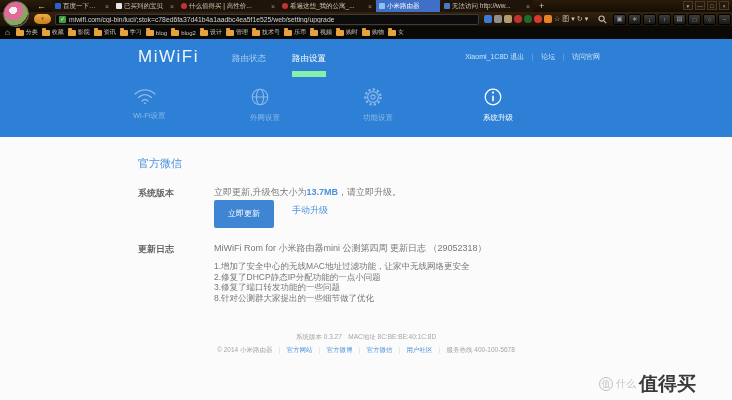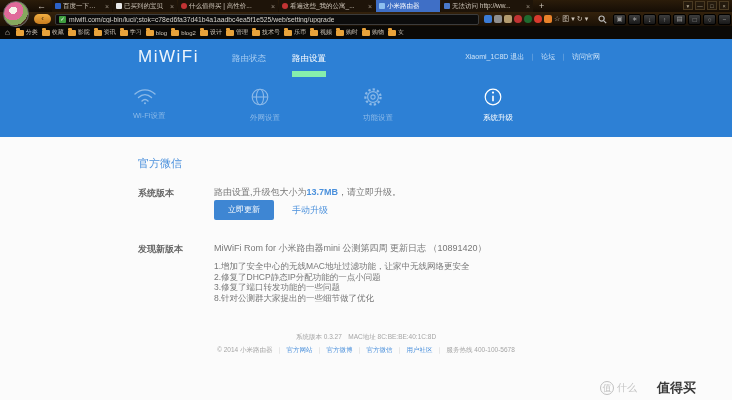--- a/index.html
+++ b/index.html
@@ -72,38 +72,38 @@
   .icon-item.active { color:#fff; }
   .icon-item .lbl { font-size:7.5px; margin-top:2px; }
   .ii1{left:133px}.ii2{left:250px}.ii3{left:363px}.ii4{left:483px}
 
   .heading { position:absolute; left:138px; top:117px; font-size:11px; color:#4a90dc; }
   .row-label { position:absolute; left:138px; font-size:9px; color:#666;font-weight:bold; }
   .ver-label { top:148px; }
   .log-label { top:204px; }
   .ver-text { position:absolute; left:214px; top:147px; font-size:9px; color:#777; }
   .ver-text .size { color:#4a90dc;font-weight:bold; }
-  .update-btn { position:absolute; left:214px; top:161px; width:60px; height:20px; background:#3e86d3;
+  .update-btn { position:absolute; left:214px; top:161px; width:60px; height:28px; background:#3e86d3;
                 color:#fff; font-size:8px; border:none; border-radius:2px; text-align:center;
                 line-height:16px; cursor:pointer; }
   .manual-link { position:absolute; left:292px; top:165px; font-size:9px; color:#4a90dc; cursor:pointer; }
   .log-title { position:absolute; left:214px; top:203px; font-size:9px; color:#777; }
   .log-lines { position:absolute; left:214px; top:222px; font-size:8.5px; color:#777; line-height:10.5px; }
 
   .footer { position:absolute; left:0; right:0; top:294px; text-align:center; color:#a5a5a5; }
   .f1 { font-size:6.5px; }
   .f2 { font-size:6.5px; margin-top:4px; }
   .f2 .flink { color:#4a90dc; }
   .f2 .fsep { color:#ccc; margin:0 2px; }
 
   .watermark { position:absolute; right:36px; bottom:3px; display:flex; align-items:center; gap:3px; }
   .wm-badge { width:14px; height:14px; border:1.5px solid #c0c0c0; border-radius:50%; color:#c0c0c0;
               font-size:9px; line-height:13px; text-align:center; }
   .wm-light { color:#c4c4c4; font-size:10px; }
-  .wm-dark { color:#3a3a3a; font-size:13px; font-weight:bold;margin-left:17px; }
+  .wm-dark { color:#3a3a3a; font-size:19px; font-weight:bold; }
 </style>
 </head>
 <body>
 
 <div class="chrome">
   <div class="tabstrip">
     <div class="avatar"></div>
     <span class="back-arrow">←</span>
     <div class="tabs">
       <div class="tab t1">
@@ -303,27 +303,27 @@
         </svg>
       </span>
       <div class="lbl">系统升级</div>
     </div>
   </div>
 
   <div class="heading">官方微信</div>
 
   <div class="row-label ver-label">系统版本</div>
   <div class="ver-text">
-    <span>路由设置,升级包大小为</span><span class="size">13.7MB</span><span>，请立即升级。</span>
+    <span>立即更新,升级包大小为</span><span class="size">13.7MB</span><span>，请立即升级。</span>
   </div>
   <button class="update-btn">立即更新</button>
   <span class="manual-link">手动升级</span>
 
-  <div class="row-label log-label">发现新版本</div>
-  <div class="log-title">MiWiFi Rom for 小米路由器mini 公测第四周 更新日志 （10891420）</div>
+  <div class="row-label log-label">更新日志</div>
+  <div class="log-title">MiWiFi Rom for 小米路由器mini 公测第四周 更新日志 （29052318）</div>
   <div class="log-lines">
     <div>1.增加了安全中心的无线MAC地址过滤功能，让家中无线网络更安全</div>
     <div>2.修复了DHCP静态IP分配功能的一点小问题</div>
     <div>3.修复了端口转发功能的一些问题</div>
     <div>8.针对公测群大家提出的一些细节做了优化</div>
   </div>
 
   <div class="footer">
     <div class="f1">系统版本 0.3.27　MAC地址 8C:BE:BE:40:1C:8D</div>
     <div class="f2">

